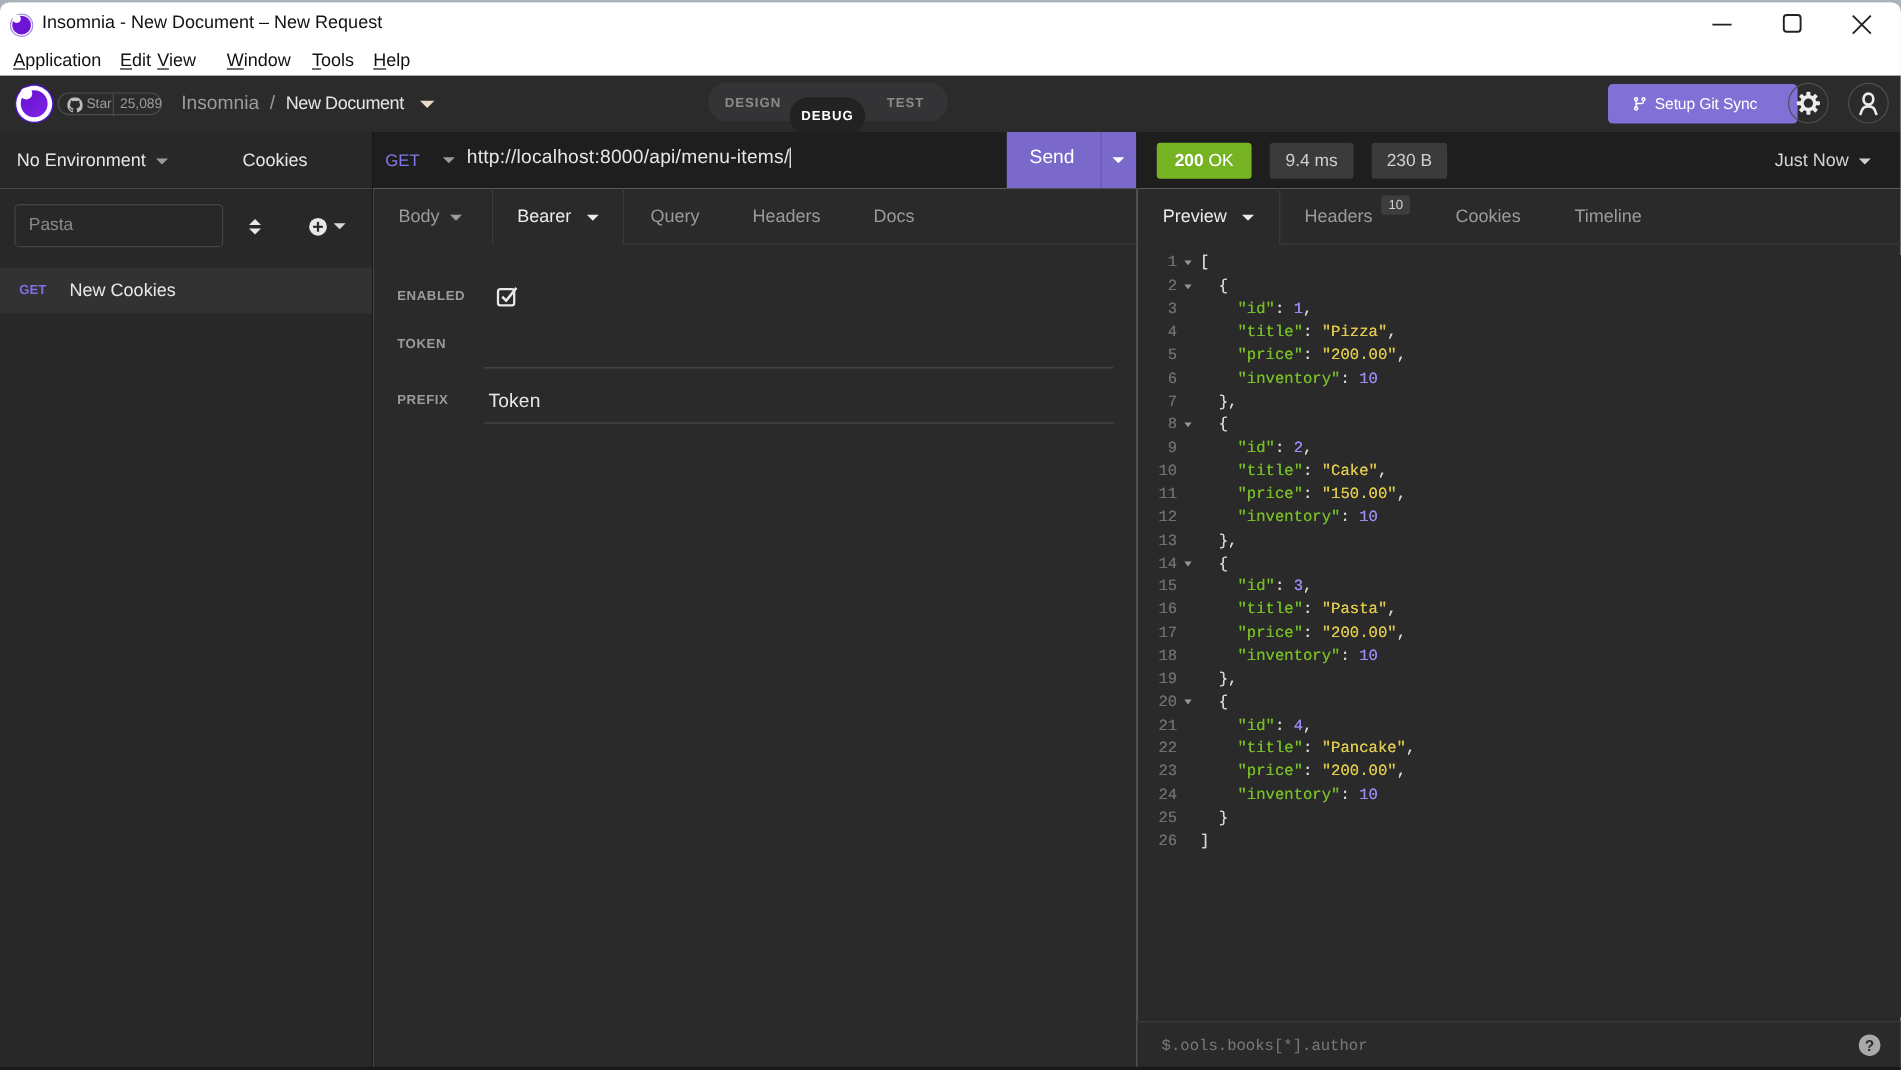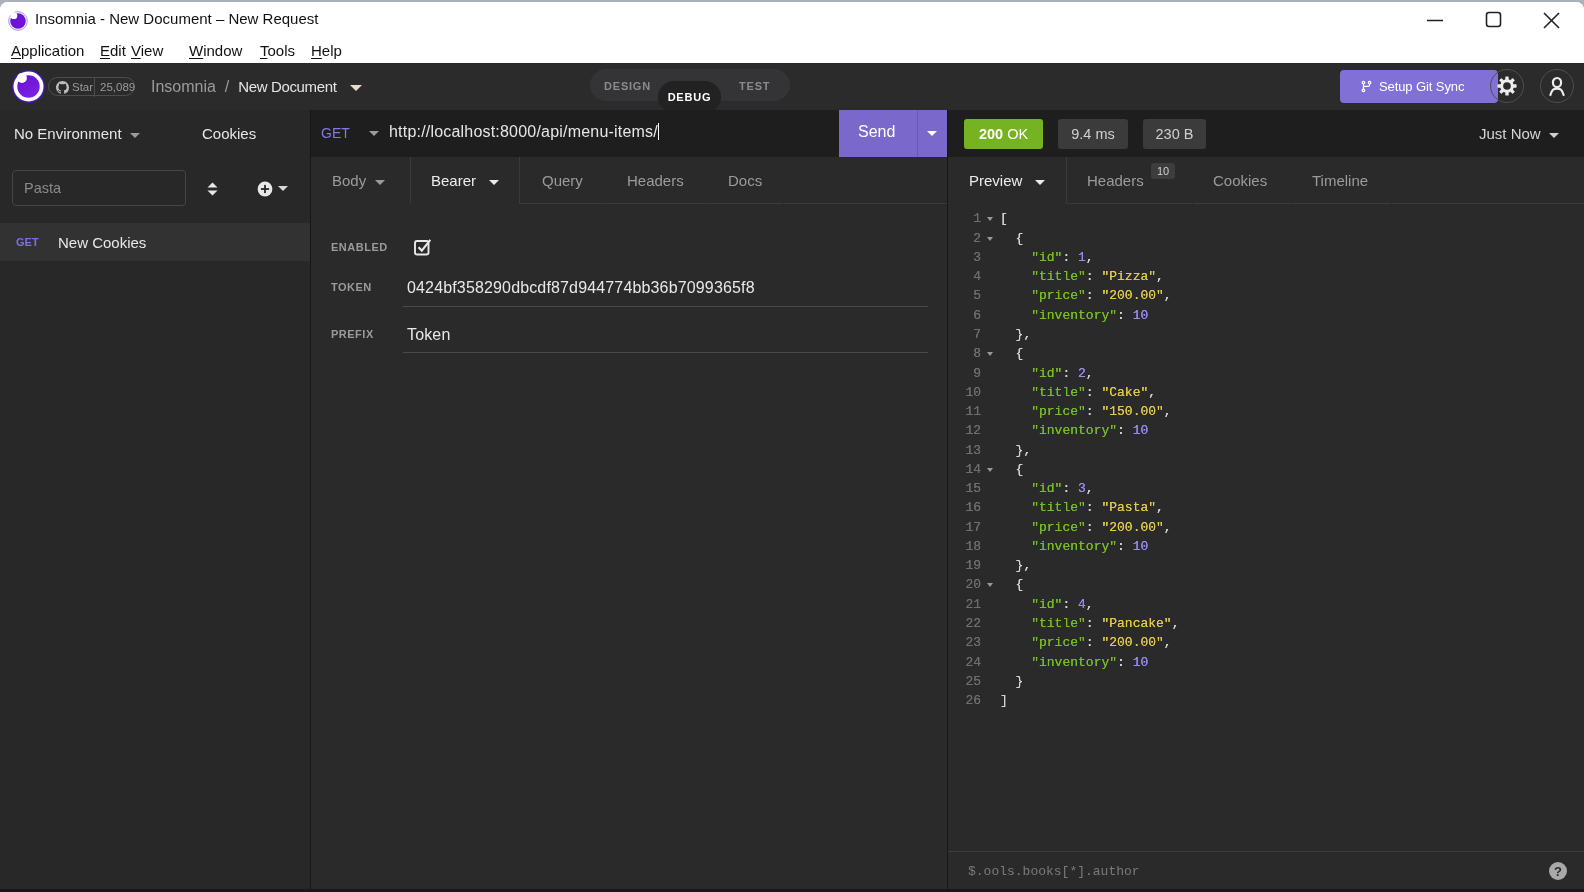--- a/index.html
+++ b/index.html
@@ -185,21 +185,20 @@
       <div style="position:absolute;left:292px;top:46px;width:103px;height:1px;background:#3a3a3a"></div>
       <div style="position:absolute;left:396px;top:46px;width:76px;height:1px;background:#3a3a3a"></div>
       <div style="position:absolute;left:473px;top:46px;width:163px;height:1px;background:#3a3a3a"></div>
     </div>
     <span class="lbl" style="left:20px;top:84px">ENABLED</span>
     <svg class="abs" style="left:102px;top:80px" width="20" height="20" viewBox="0 0 20 20">
       <rect x="2" y="4" width="13.5" height="13.5" rx="2" fill="none" stroke="#e8e8e8" stroke-width="1.9"></rect>
       <path d="M5.5 10.3 8.8 13.6 17.3 2.9" fill="none" stroke="#e8e8e8" stroke-width="2.1"></path>
     </svg>
     <span class="lbl" style="left:20px;top:124px">TOKEN</span>
-    <span class="fval" style="left:96px;top:122px">0424bf358290dbcdf87d944774bb36b7099365f8</span>
     <div class="fline" style="top:149px"></div>
     <span class="lbl" style="left:20px;top:171px">PREFIX</span>
     <span class="fval" style="left:96px;top:169px">Token</span>
     <div class="fline" style="top:195px"></div>
   </div>
   <div id="rightpanel">
     <div class="tabbar">
       <span class="lit" style="position:absolute;left:21px;top:15px">Preview&nbsp;&nbsp;&nbsp;<span class="caret" style="border-top-color:#ececec"></span></span>
       <div class="tsep" style="left:118px"></div>
       <span style="position:absolute;left:139px;top:15px">Headers</span>

